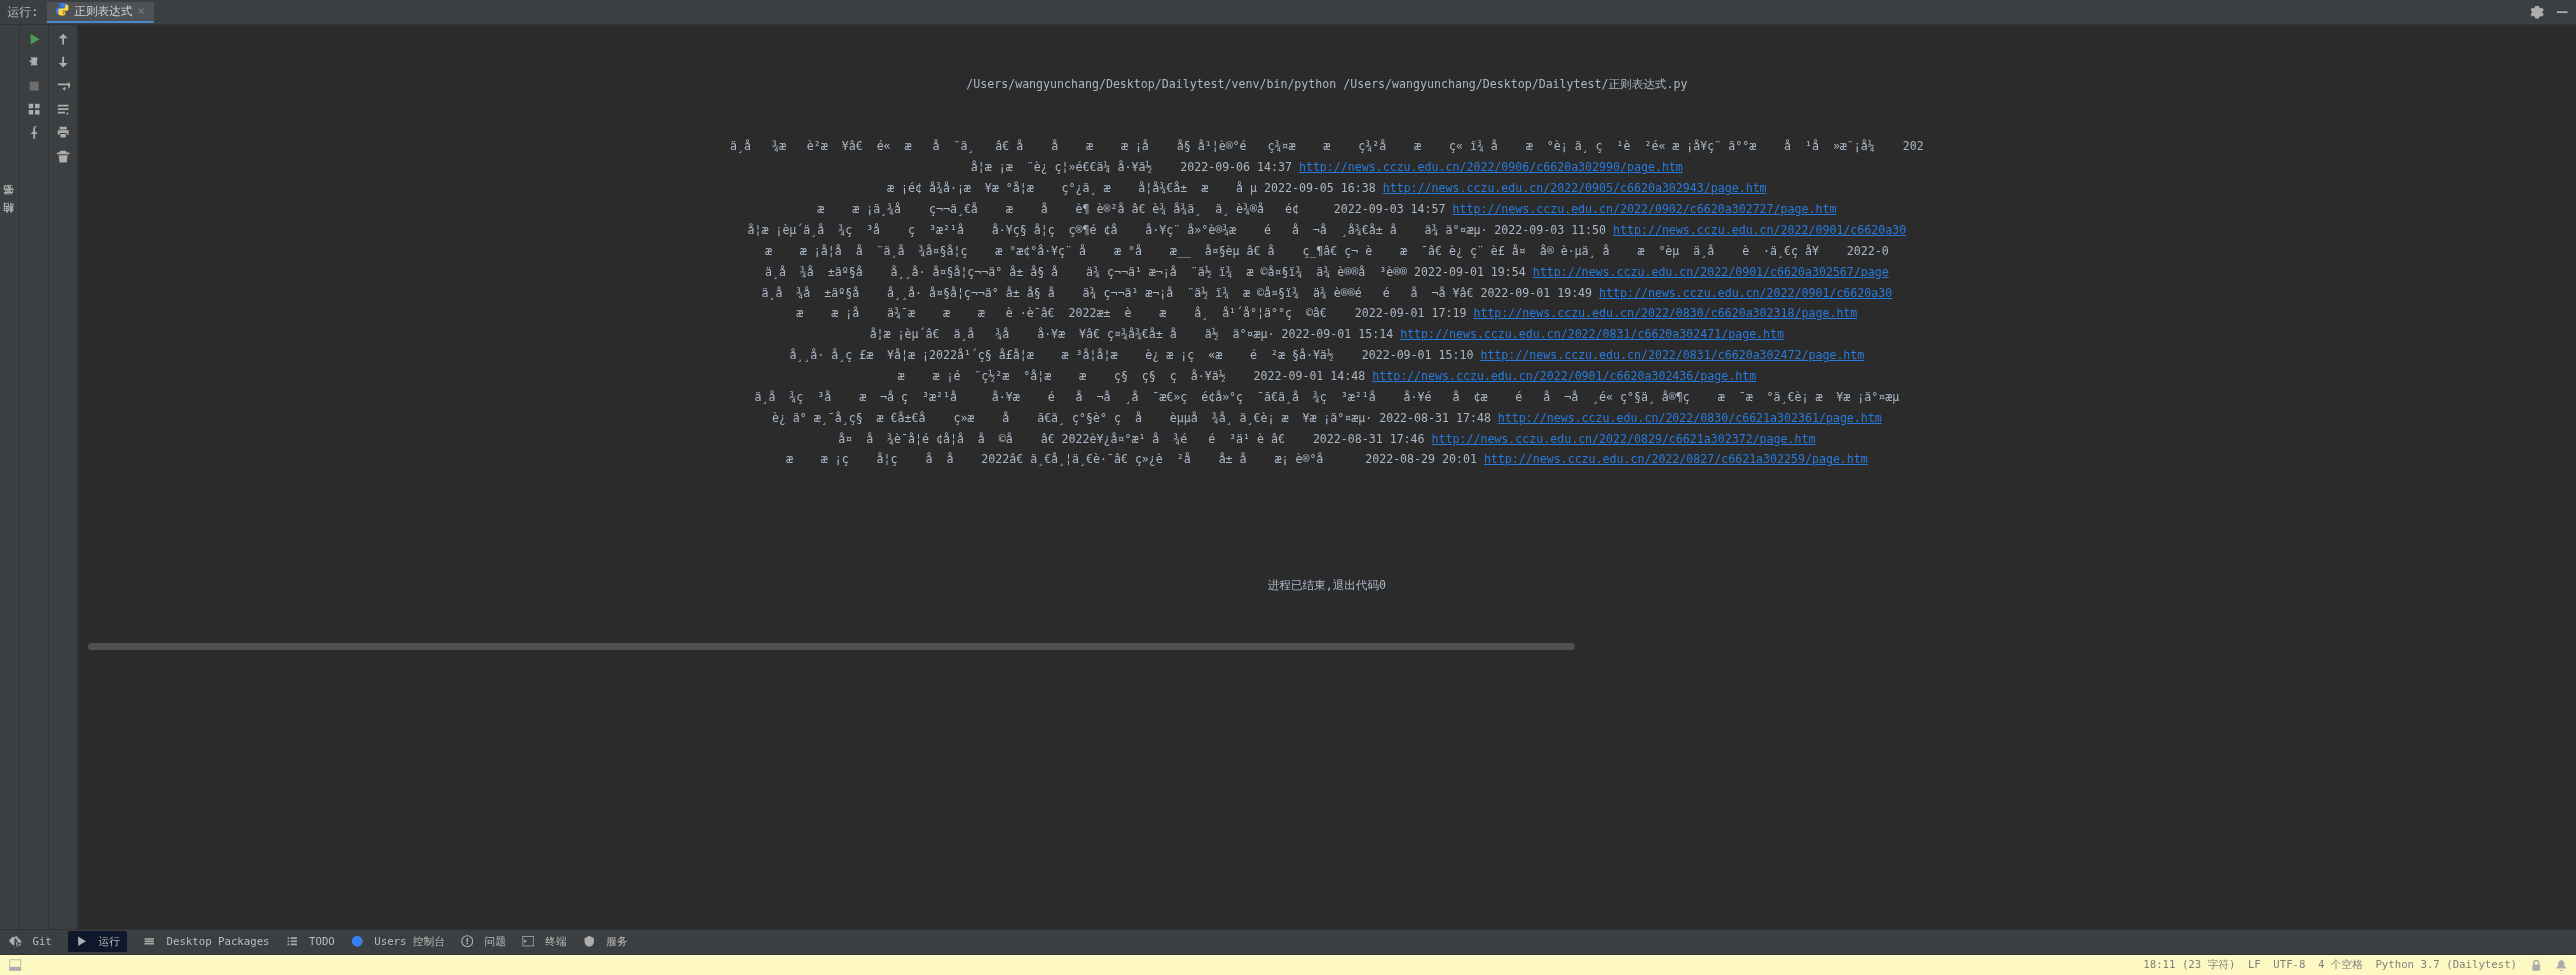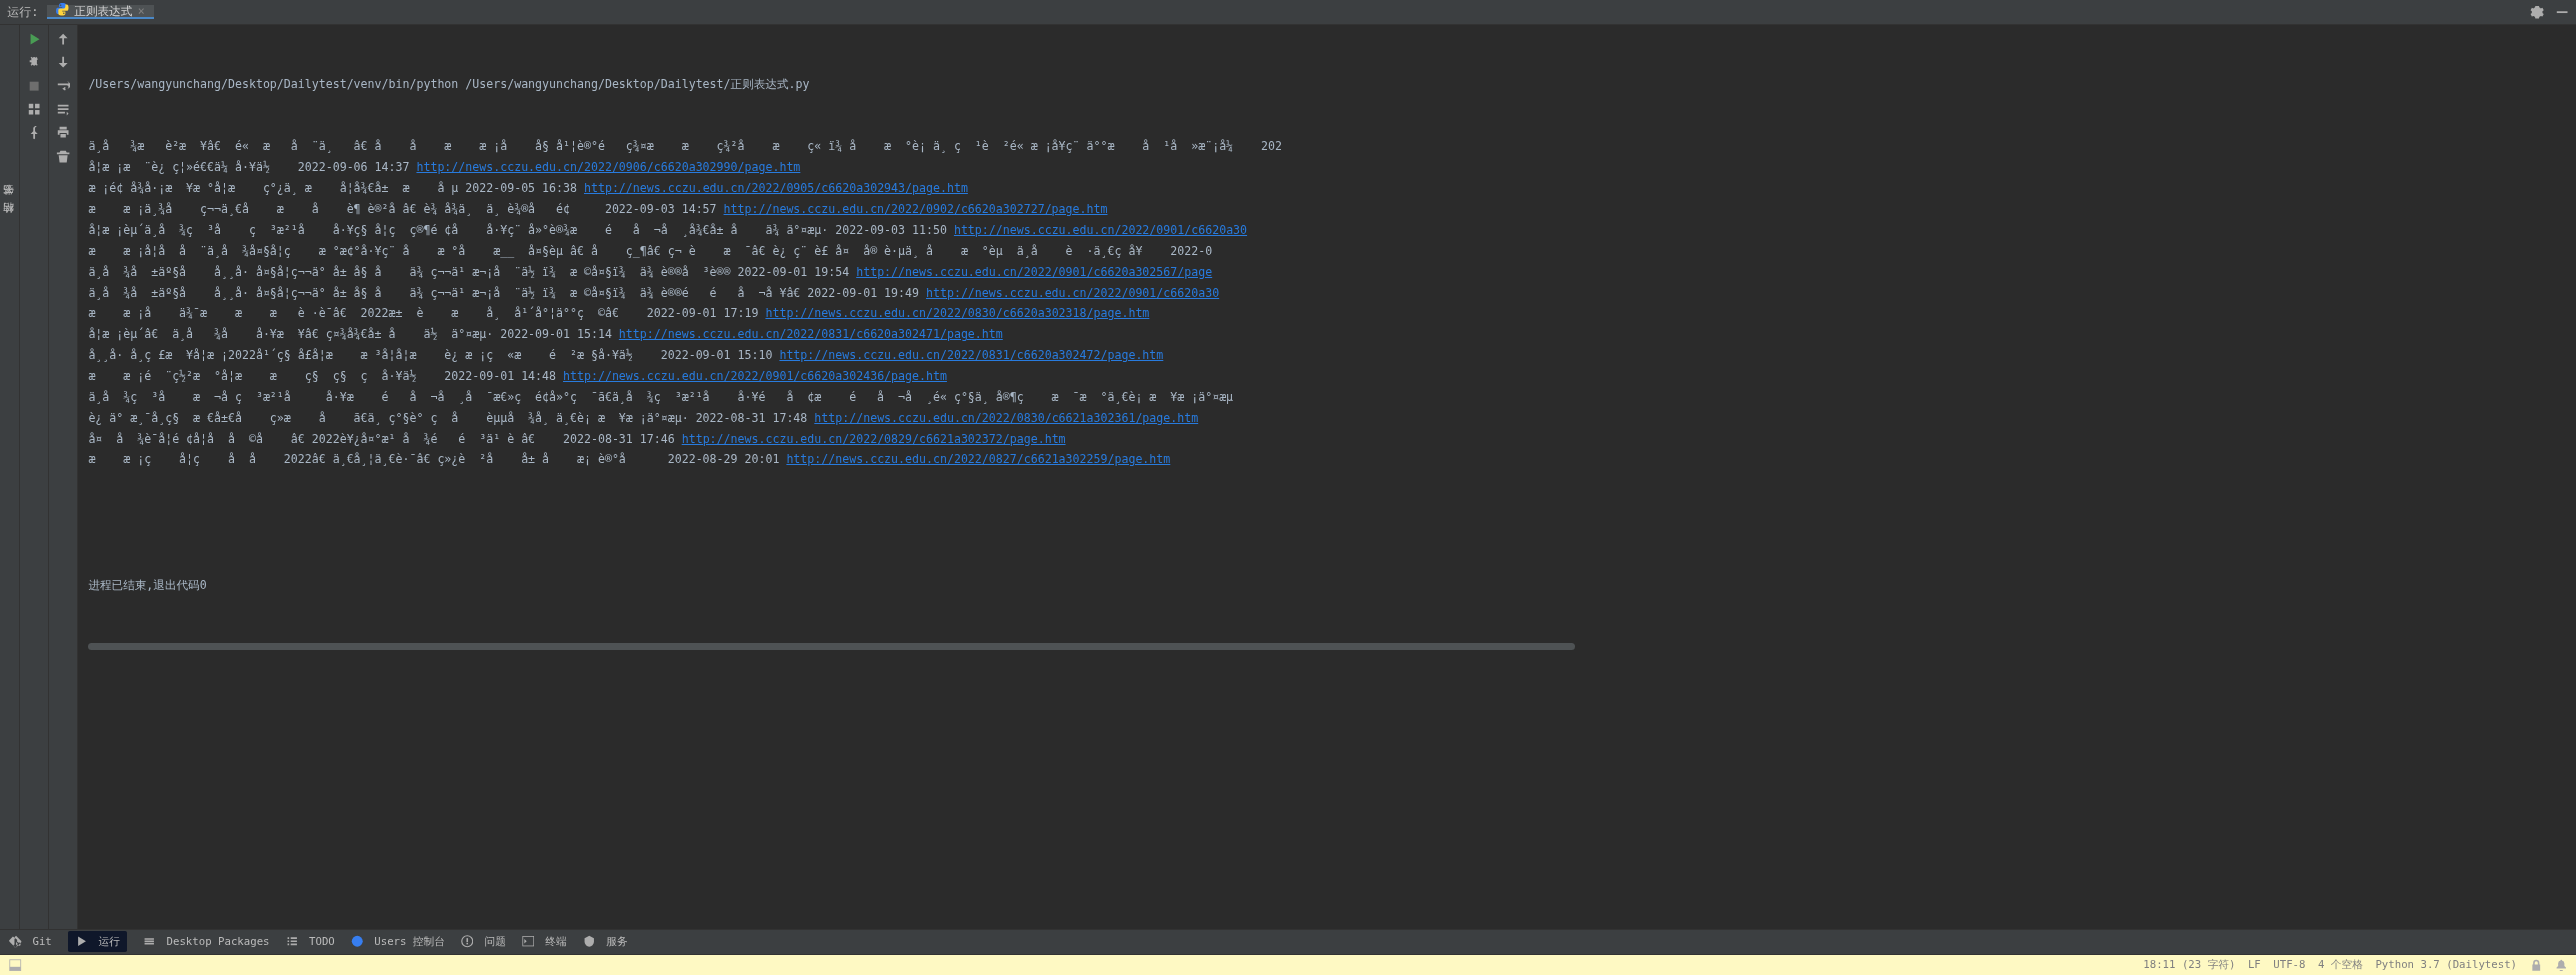--- a/index.html
+++ b/index.html
@@ -19,21 +19,21 @@
       display: flex;
       align-items: center;
       padding: 0 7.2px;
       border-bottom: 0.9px solid #323232;
     }
     .run-label { color: #bbbbbb; font-size: 12px; margin-right: 9px; }
     .tab {
       display: flex;
       align-items: center;
       background: #4e5254;
-      height: 14px;
+      height: 21px;
       padding: 0 9px;
       border-radius: 0;
       gap: 5.4px;
       border-bottom: 2.7px solid #4a88c7;
     }
     .tab .py-icon { color: #377ef0; font-weight: bold; }
     .tab-name { color: #d4d4d4; }
     .tab-close { color: #808080; cursor: pointer; }
     .header-right { margin-left: auto; display: flex; gap: 10.7px; }
     .hicon { width: 14.3px; height: 14.3px; color: #adadad; cursor: pointer; }
@@ -84,21 +84,21 @@
     
     .console {
       flex: 1;
       background: #2b2b2b;
       padding: 7.2px 10.7px;
       overflow: auto;
       font-size: 11.6px;
       line-height: 1.8;
       white-space: pre;
     }
-    .console-line { display: block; }
+    .console-line { display: block; text-align: center; }
     .link { color: #287bde; text-decoration: underline; cursor: pointer; }
     .cmd { color: #a9b7c6; }
     
     .scrollbar-h {
       height: 10.7px;
       background: #2b2b2b;
       position: relative;
       margin-top: 3.6px;
     }
     .scrollbar-thumb {

